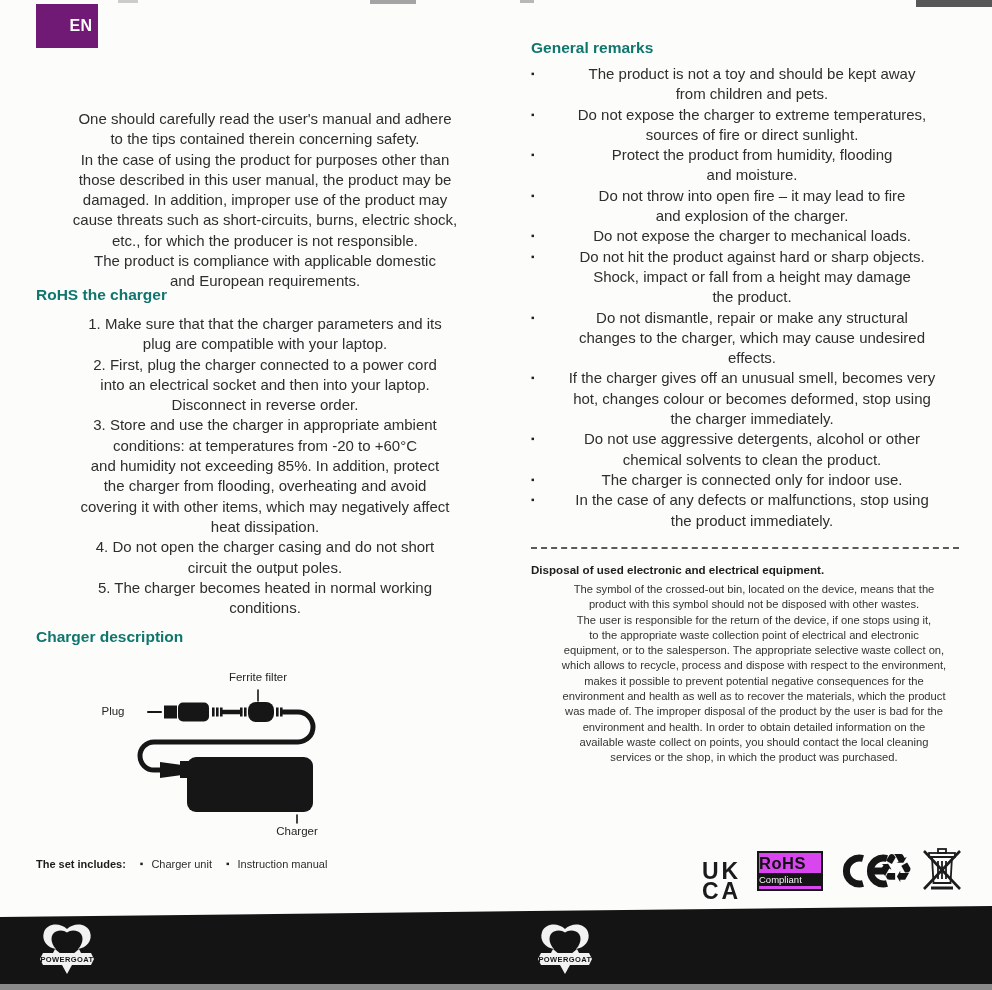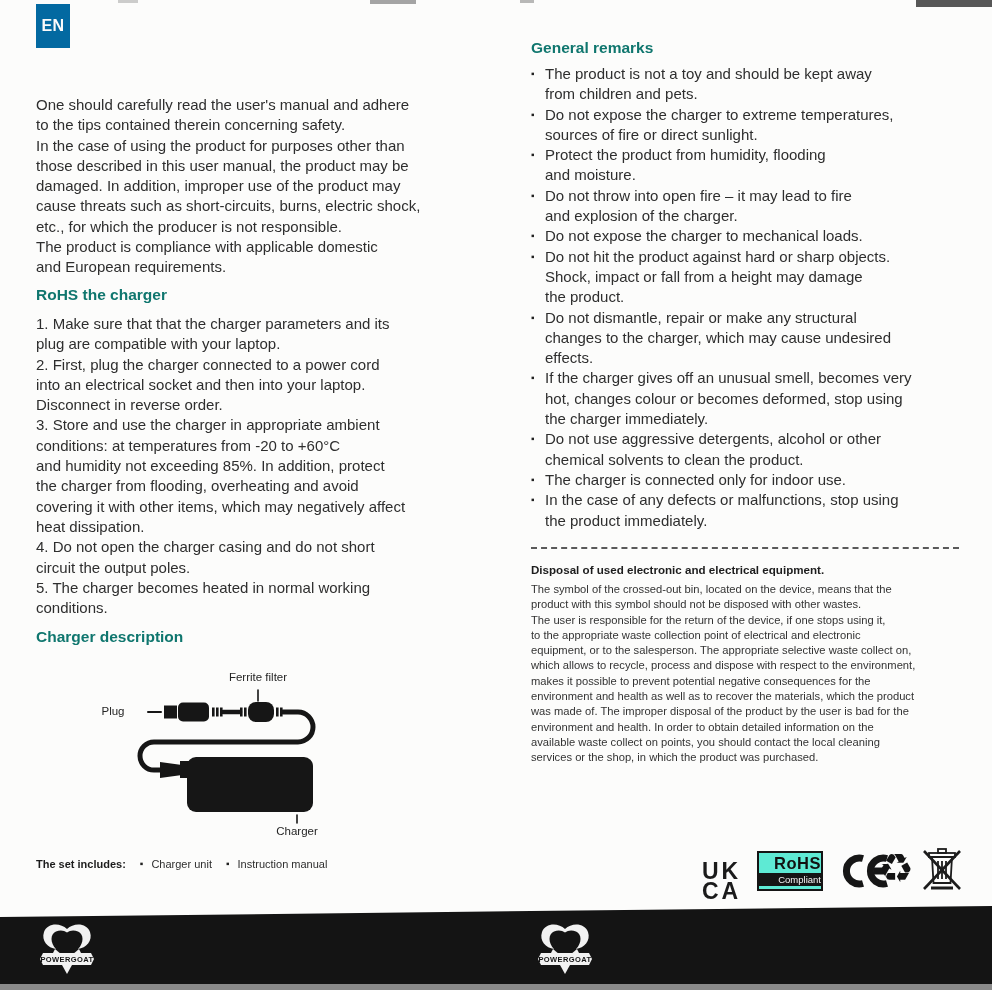--- a/index.html
+++ b/index.html
@@ -3,66 +3,67 @@
 <meta charset="utf-8">
 <style>
   html,body{margin:0;padding:0;background:#e9e9e9;}
   .page{
     position:relative;width:992px;height:990px;margin:0 auto;
     background:#fcfcfb;overflow:hidden;
     font-family:"Liberation Sans","DejaVu Sans",sans-serif;
     color:#2d2d2d;-webkit-font-smoothing:antialiased;
   }
   .abs{position:absolute;}
-  .pre{white-space:pre-line;}
+  .pre{white-space:pre-line;text-align:center;}
   .h1{font-size:15.5px;font-weight:bold;color:#0f766e;}
   .body-txt{font-size:15px;line-height:20.3px;color:#2e2e2e;}
   .en-badge{
-    left:36px;top:4px;width:34px;height:44px;background:#0369a1;color:#fafafa;
+    left:36px;top:4px;width:34px;height:44px;background:#701a75;color:#fafafa;
     font-size:16px;font-weight:bold;display:flex;align-items:center;justify-content:center;
     letter-spacing:.5px;
+    padding-left:28px;
   }
   
   .bullet-item{display:flex;}
   .dot{width:14px;flex:0 0 14px;font-size:10px;line-height:20.3px;color:#222;}
   .dot::before{content:"▪";}
   .bullet-text{width:414px;}
   
   .divider{height:0;border-top:2px dashed #5a5a5a;}
   .fine-h{font-size:11.6px;font-weight:bold;color:#1d1d1d;}
   .fine-b{font-size:11.2px;line-height:15.3px;color:#333;}
   
   .set-line{font-size:11px;color:#2e2e2e;}
   .set-line b{color:#1c1c1c;}
   .set-item::before{content:"▪";font-size:10px;vertical-align:1px;margin:0 8px 0 14px;color:#222;}
   
   .diag-label{font-size:11.5px;color:#252525;text-align:center;}
   
   .ukca{font-size:23px;line-height:19.5px;font-weight:bold;letter-spacing:3px;color:#1b1b1b;margin-top:12px;}
-  .rohs{width:62px;height:36px;border:2.5px solid #151515;background:#5eead4;text-align:right;}
+  .rohs{width:62px;height:36px;border:2.5px solid #151515;background:#d946ef;text-align:left;}
   .rohs .rt{font-size:16.5px;font-weight:bold;color:#111;line-height:20px;letter-spacing:.5px;}
   .rohs .rb{background:#151515;color:#f7f7f7;font-size:9.5px;line-height:13px;height:13px;}
   .recycle{font-family:"DejaVu Sans",sans-serif;font-size:40px;color:#141414;line-height:46px;}
   
   .smudge{background:#3a3a3a;}
 </style>
 </head>
 <body>
 
 <div class="page">
 
   <div class="abs smudge" style="left:370px;top:0;width:46px;height:4px;opacity:.45;"></div>
   <div class="abs smudge" style="left:520px;top:0;width:14px;height:3px;opacity:.35;"></div>
   <div class="abs smudge" style="left:118px;top:0;width:20px;height:3px;opacity:.25;"></div>
   <div class="abs smudge" style="left:916px;top:0;width:76px;height:7px;opacity:.85;"></div>
 
   <div class="abs en-badge">EN</div>
 
 
-  <div class="abs body-txt pre" style="left:36px;top:95px;width:458px;">One should carefully read the user's manual and adhere
+  <div class="abs body-txt pre" style="left:36px;top:109px;width:458px;">One should carefully read the user's manual and adhere
 to the tips contained therein concerning safety.
 In the case of using the product for purposes other than
 those described in this user manual, the product may be
 damaged. In addition, improper use of the product may
 cause threats such as short-circuits, burns, electric shock,
 etc., for which the producer is not responsible.
 The product is compliance with applicable domestic
 and European requirements.</div>
 
   <div class="abs h1" style="left:36px;top:286px;width:455px;">RoHS the charger</div>

